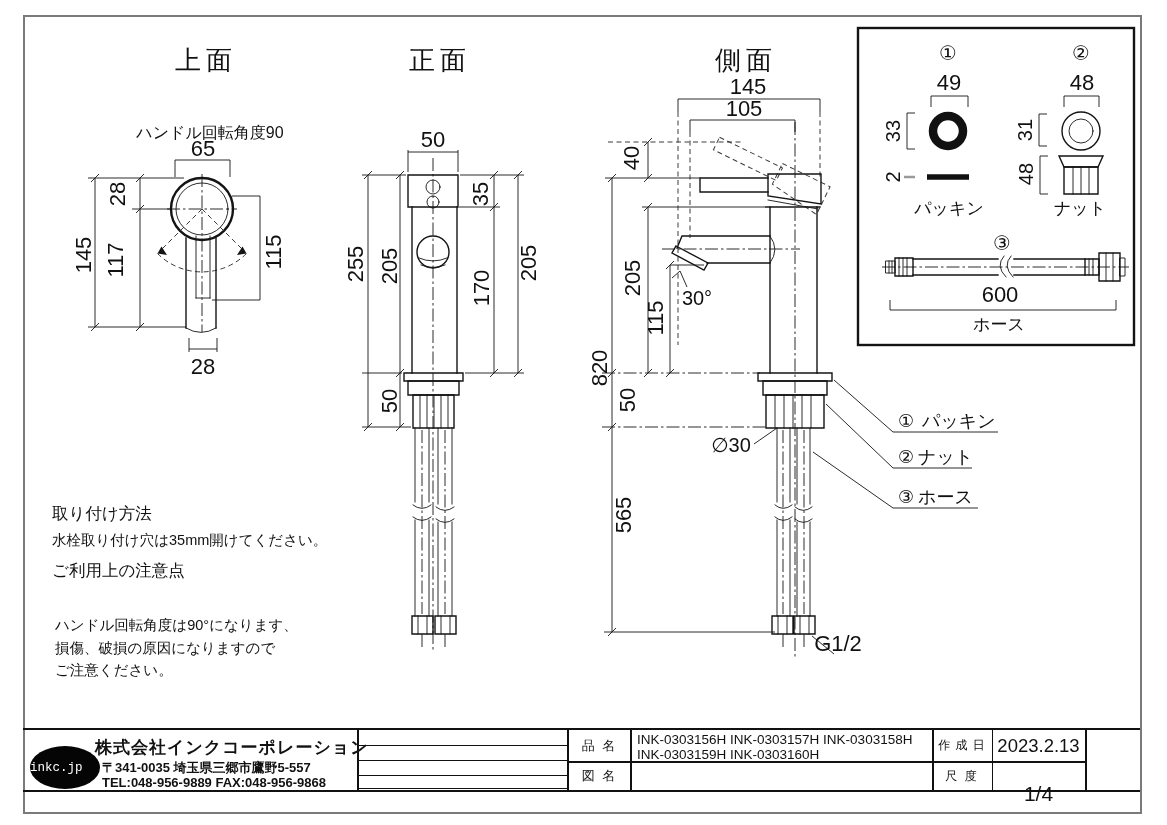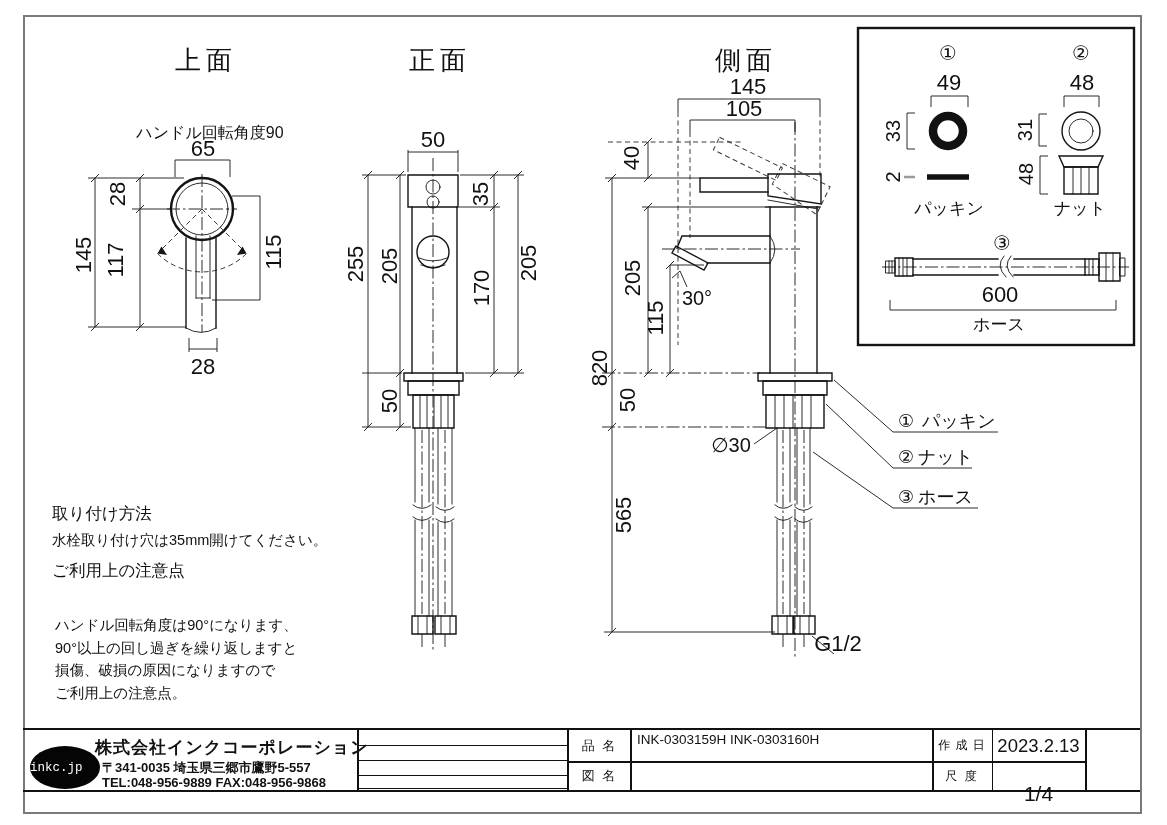--- a/index.html
+++ b/index.html
@@ -249,23 +249,22 @@
       <text class="lbl" x="999" y="330">ホース</text>
     </g>
   </svg>
 
   <div class="notes">
     <div class="nh" style="left:52px;top:503px;">取り付け方法</div>
     <div class="nb" style="left:52px;top:531px;">水栓取り付け穴は35mm開けてください。</div>
     <div class="nh" style="left:52px;top:560px;text-align:right;">ご利用上の注意点</div>
     <div class="nlines" style="left:55px;top:614px;">
       <div>ハンドル回転角度は90°になります、</div>
-      <div>90°以上の回し過ぎを繰り返しますと</div>
       <div>損傷、破損の原因になりますので</div>
-      <div>ご利用上の注意点。</div>
+      <div>ご注意ください。</div>
     </div>
   </div>
 
   <div class="tb">
 
     <div class="vl" style="left:334px;"></div>
     <div class="vl" style="left:544px;"></div>
     <div class="vl" style="left:607px;"></div>
     <div class="vl" style="left:909px;"></div>
     <div class="vl thin" style="left:969px;"></div>
@@ -281,20 +280,21 @@
     <div class="logo">
       <span>inkc.jp</span>
     </div>
     <div class="company">株式会社インクコーポレーション</div>
     <div class="addr">〒341-0035 埼玉県三郷市鷹野5-557</div>
     <div class="telfax">TEL:048-956-9889  FAX:048-956-9868</div>
 
     <div class="cell pnlabel" style="left:546px;top:0;width:61px;height:31px;">品 名</div>
     <div class="cell pnlabel" style="left:546px;top:32px;width:61px;height:28px;">図 名</div>
     <div class="partnos">
+      <div>INK-0303156H INK-0303157H INK-0303158H</div>
       <div>INK-0303159H INK-0303160H</div>
     </div>
     <div class="cell" style="left:614px;top:32px;width:290px;height:28px;font-size:13.5px;"></div>
     <div class="cell" style="left:911px;top:0;width:56px;height:31px;font-size:12px;letter-spacing:1px;">作 成 日</div>
     <div class="cell dateval" style="left:970px;top:0;width:91px;height:31px;">2023.2.13</div>
     <div class="cell" style="left:911px;top:32px;width:56px;height:28px;font-size:12px;letter-spacing:2px;">尺 度</div>
     <div class="cell scaleval" style="left:970px;top:50px;width:91px;height:28px;">1/4</div>
   </div>
 
 </div>

